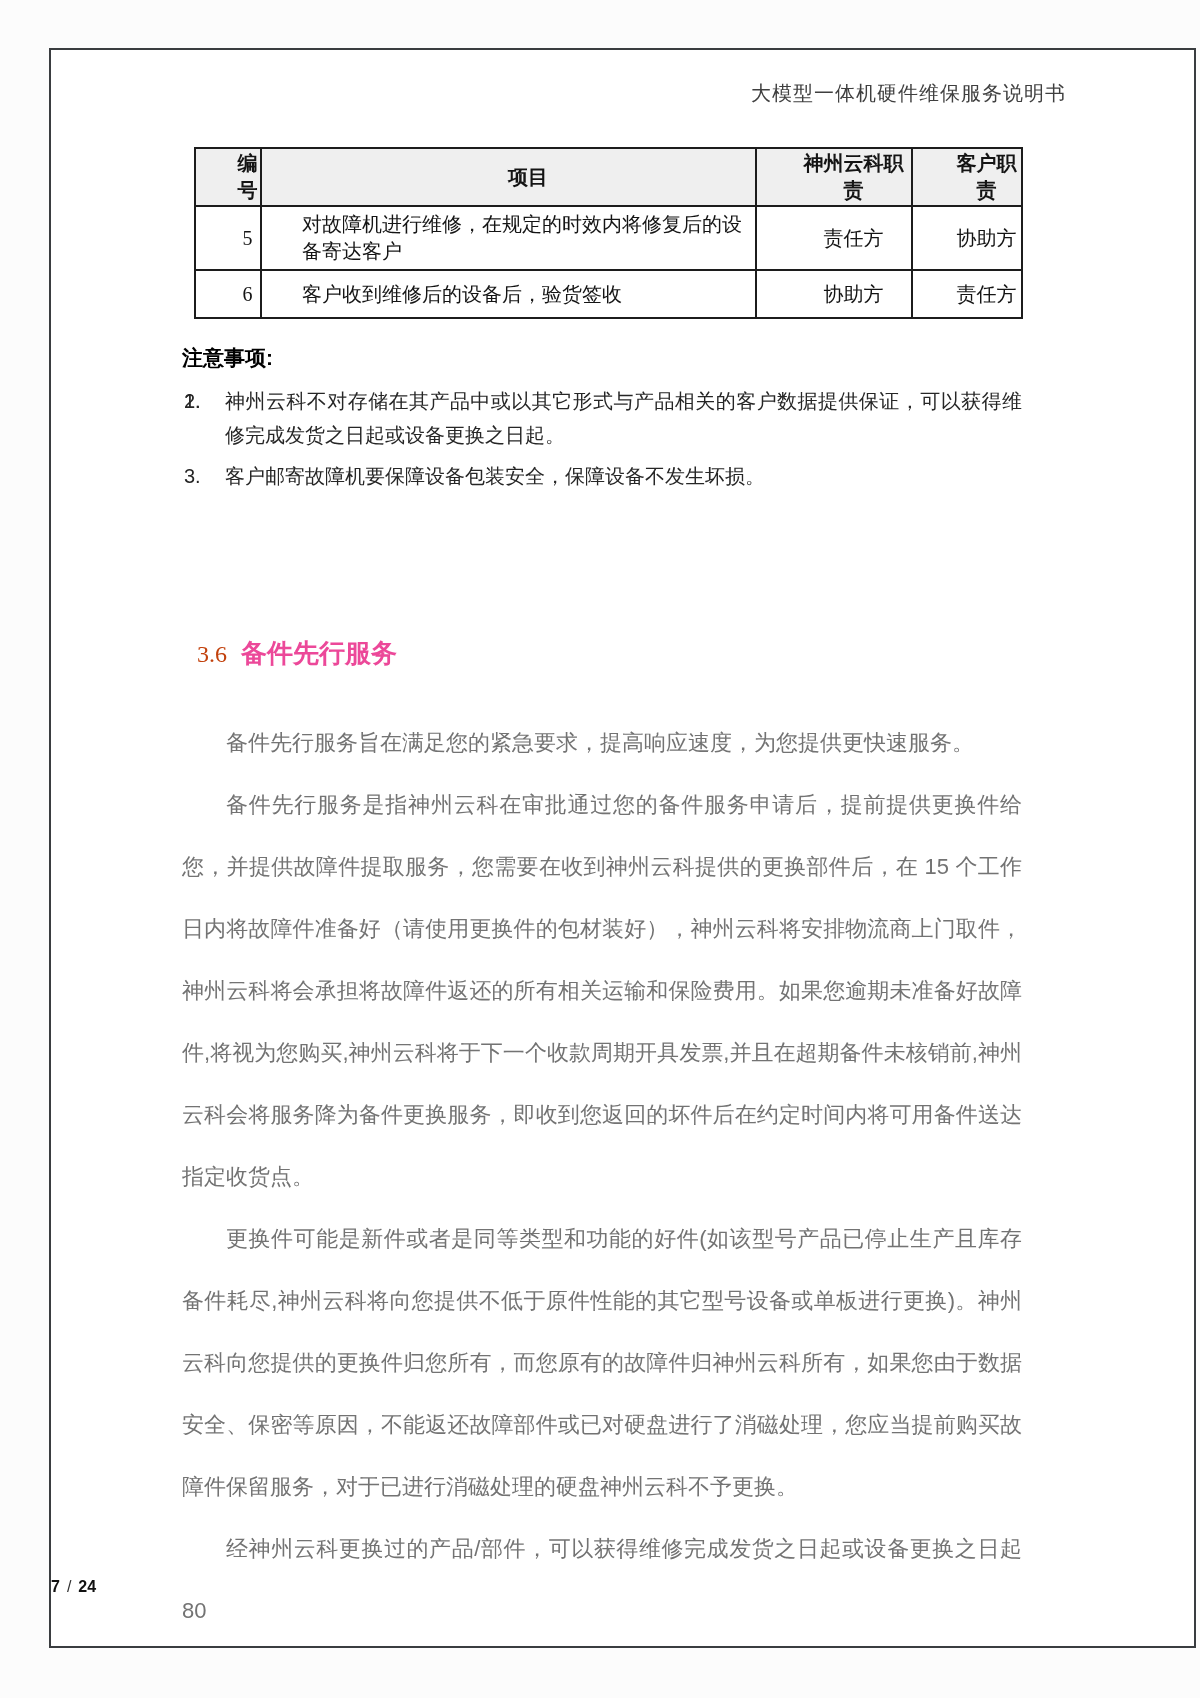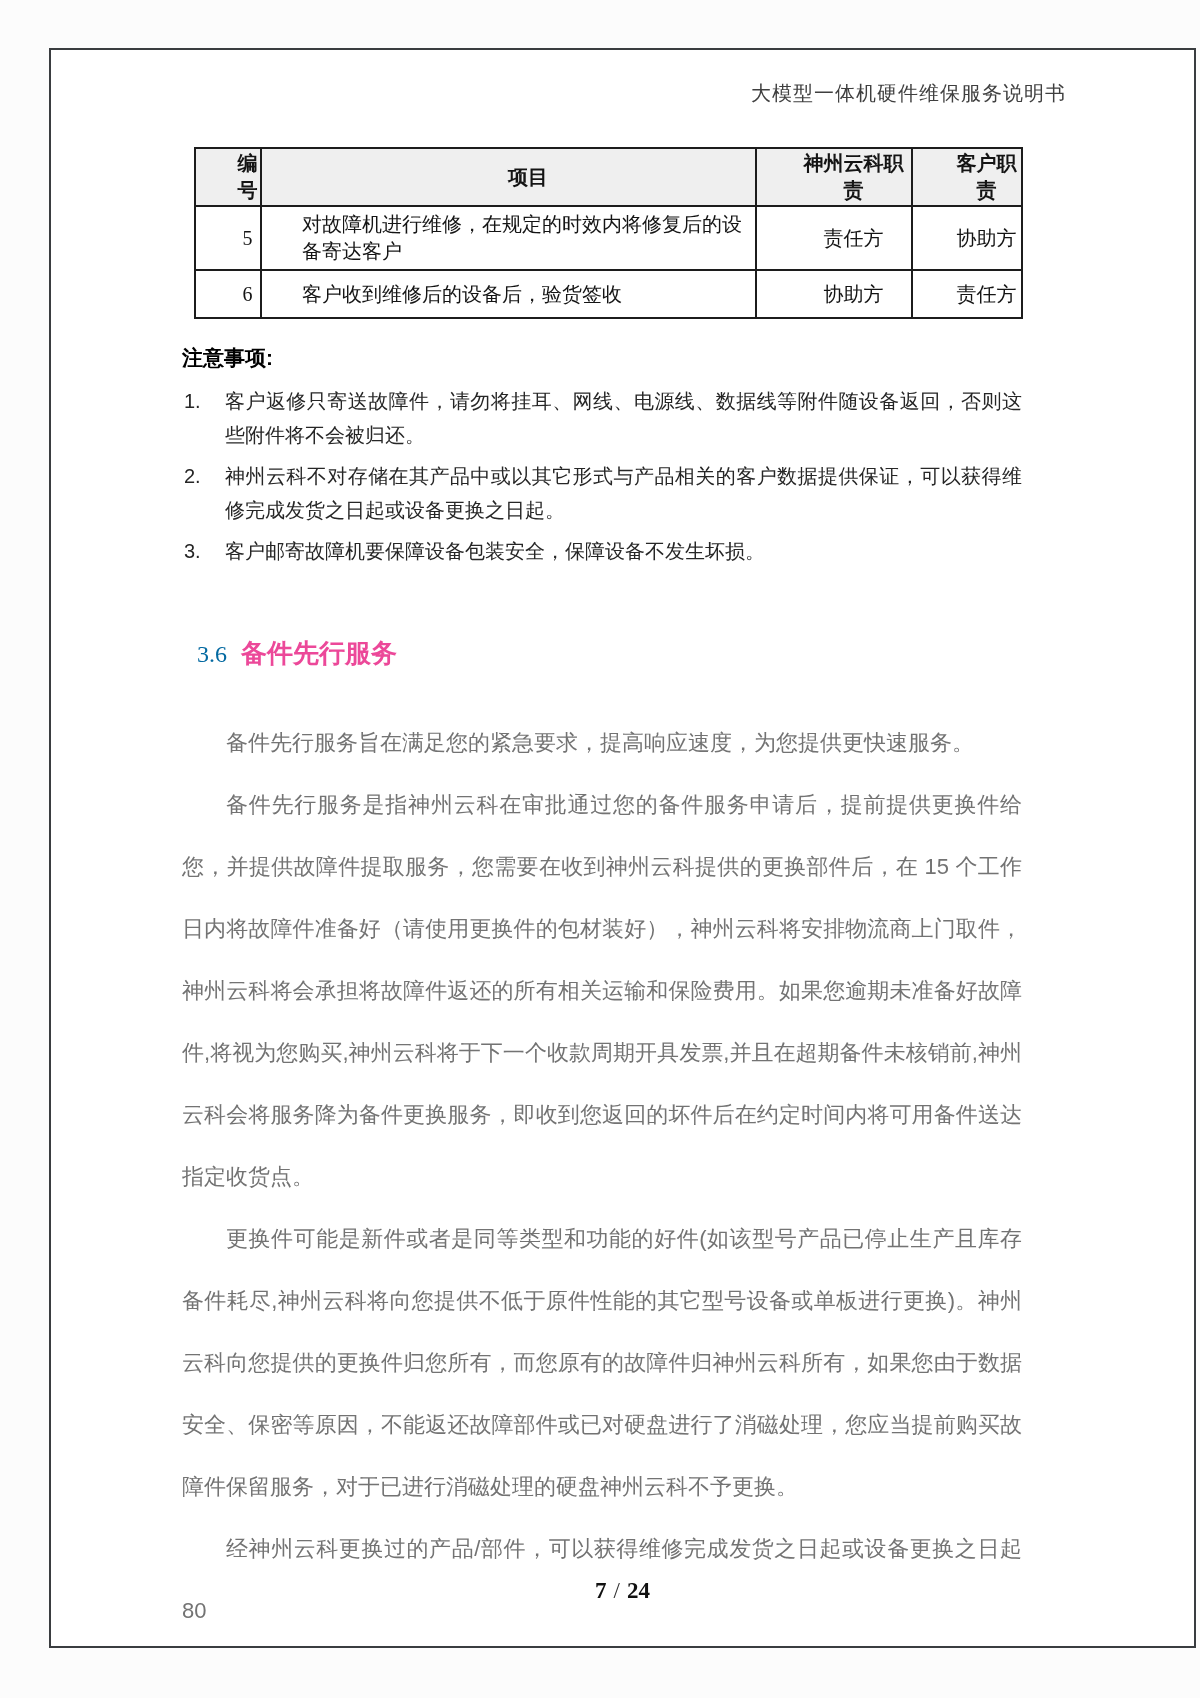--- a/index.html
+++ b/index.html
@@ -87,21 +87,21 @@
   
   .section-heading {
     position: absolute;
     top: 586px;
     left: 146px;
     white-space: nowrap;
   }
   .sec-num {
     font-family: "Liberation Serif", "DejaVu Serif", serif;
     font-size: 24px;
-    color: #0369a1;
+    color: #c2410c;
   }
   .sec-title {
     font-size: 26px;
     font-weight: bold;
     color: #ec4899;
     margin-left: 14px;
   }
   
   .paras {
     position: absolute;
@@ -116,23 +116,23 @@
     color: #737373;
     text-align: justify;
     text-indent: 44px;
   }
   
   .footer {
     position: absolute;
     top: 1528px;
     left: 0;
     width: 100%;
-    text-align: center;
-    font-family: Liberation Serif, serif;
-    font-size: 23px;
+    text-align: left;
+    font-family: Liberation Sans, sans-serif;
+    font-size: 16px;
     color: #111111;
   }
   .footer .pg, .footer .tot { font-weight: bold; }
   .footer .sep { font-weight: normal; color: #333; margin: 0 7px; }
 </style>
 </head>
 <body>
 
 <div class="page">
 
@@ -166,21 +166,20 @@
         <td class="c-center">责任方</td>
       </tr>
     </tbody>
       </table>
   </div>
 
   <div class="notes">
     <div class="notes-title">注意事项:</div>
     <div class="note-item">
       <span class="note-num">1.</span>
-      <span>客户返修只寄送故障件，请勿将挂耳、网线、电源线、数据线等附件随设备返回，否则这些附件将不会被归还。</span>
     </div>
     <div class="note-item">
       <span class="note-num">2.</span>
       <span>神州云科不对存储在其产品中或以其它形式与产品相关的客户数据提供保证，可以获得维修完成发货之日起或设备更换之日起。</span>
     </div>
     <div class="note-item">
       <span class="note-num">3.</span>
       <span>客户邮寄故障机要保障设备包装安全，保障设备不发生坏损。</span>
     </div>
   </div>

